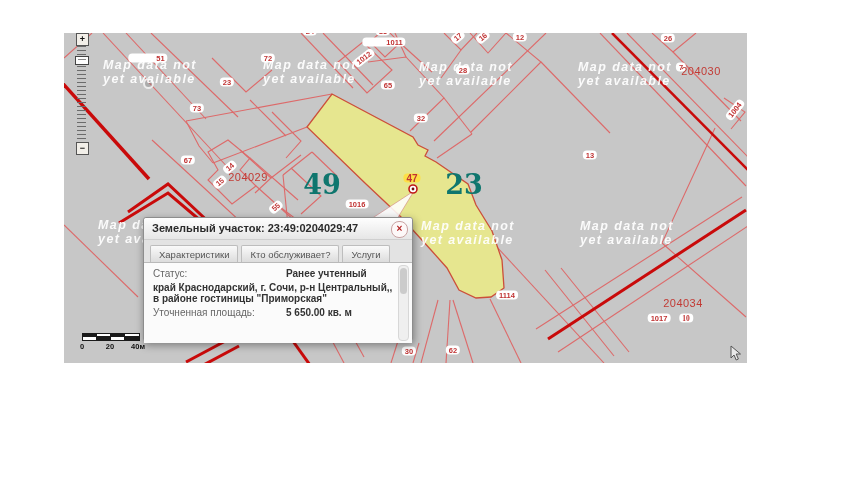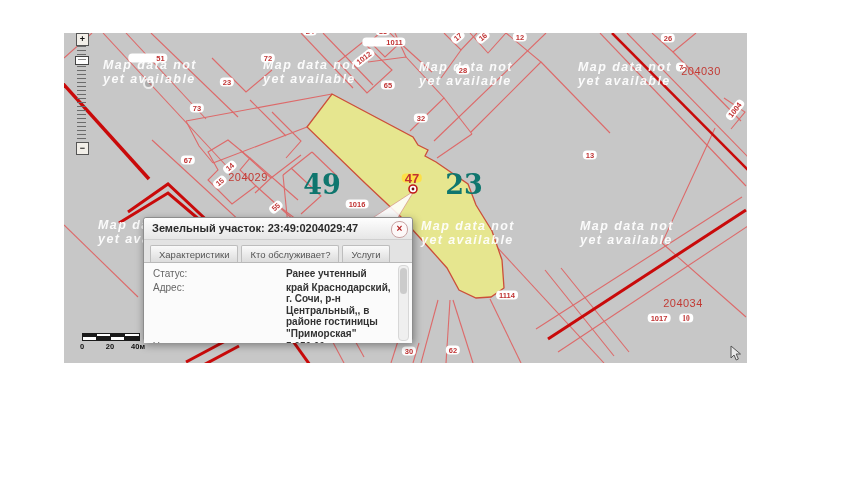--- a/index.html
+++ b/index.html
@@ -7,21 +7,21 @@
          font-family:"Liberation Sans",sans-serif;}
   
   #map{position:absolute;left:64px;top:33px;width:683px;height:330px;background:#c7c7c7;}
   #lines{position:absolute;left:0;top:0;pointer-events:none;}
   #map-labels{position:absolute;left:64px;top:33px;width:683px;height:330px;overflow:hidden;pointer-events:none;}
   .wm{position:absolute;transform:translate(-50%,-50%);color:rgba(255,255,255,.92);
       font-weight:bold;font-style:italic;font-size:12.5px;line-height:14px;letter-spacing:1.4px;white-space:nowrap;}
   .lbl{position:absolute;transform:translate(-50%,-50%);white-space:nowrap;}
   .pill{background:#fff;color:#c03333;font-size:7.5px;font-weight:bold;padding:0px 3px;
         border-radius:4px;line-height:9px;}
-  .pill-selected{background:#fde047;color:#c03333;font-size:13px;font-weight:bold;padding:0 3px;
+  .pill-selected{background:#fde047;color:#c03333;font-size:10px;font-weight:bold;padding:0 3px;
         border-radius:4px;line-height:9px;}
   .quarter{color:#c23a34;font-size:11px;letter-spacing:.5px;}
   .big{color:#0f766e;font-size:27px;font-weight:bold;font-family:"DejaVu Serif",serif;}
   .donut{position:absolute;left:79px;top:45px;width:7px;height:7px;border:2px solid #ededed;
          border-radius:50%;background:rgba(90,90,90,.25);}
   
   #zoomctl{position:absolute;left:75px;top:33px;width:14px;}
   .zbtn{position:absolute;width:11px;height:11px;background:#f2efe9;border:1px solid #555;
         color:#111;font-size:9px;line-height:10px;text-align:center;font-weight:bold;cursor:pointer;}
   #zplus{left:1px;top:0;}
@@ -254,21 +254,20 @@
         <div class="tab">Кто обслуживает?</div>
         <div class="tab">Услуги</div>
       </div>
     <div id="popup-body">
       <div id="popup-rows">
           <div class="row">
             <div class="rl">Статус:</div>
             <div class="rv">Ранее учтенный</div>
           </div>
           <div class="row">
-            <div class="rl">Адрес:</div>
             <div class="rv">край Краснодарский, г. Сочи, р-н Центральный,, в районе гостиницы "Приморская"</div>
           </div>
           <div class="row">
             <div class="rl">Уточненная площадь:</div>
             <div class="rv">5 650.00 кв. м</div>
           </div>
         </div>
       <div id="popup-scroll">
         <div id="popup-thumb"></div>
       </div>

